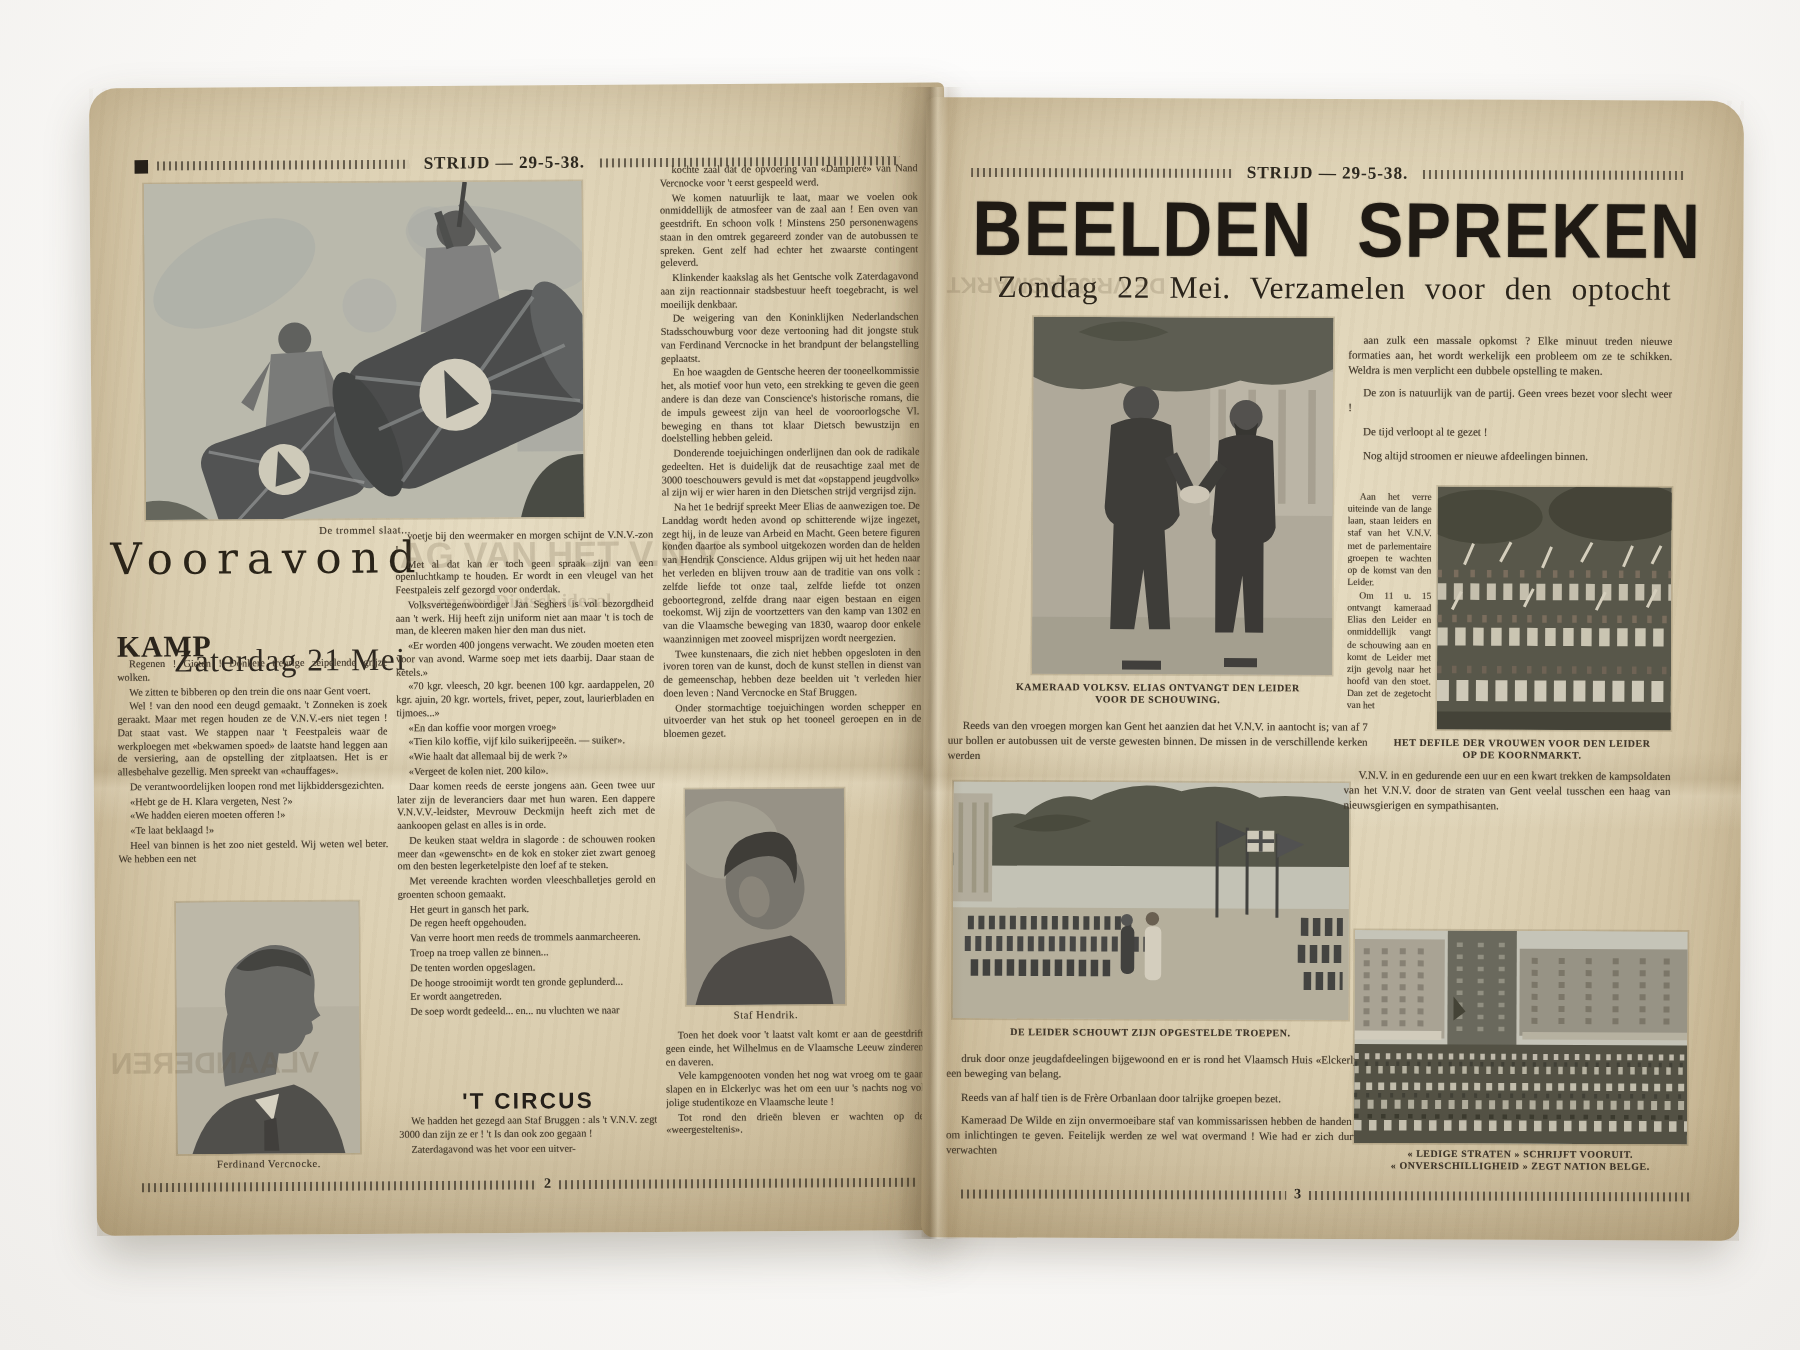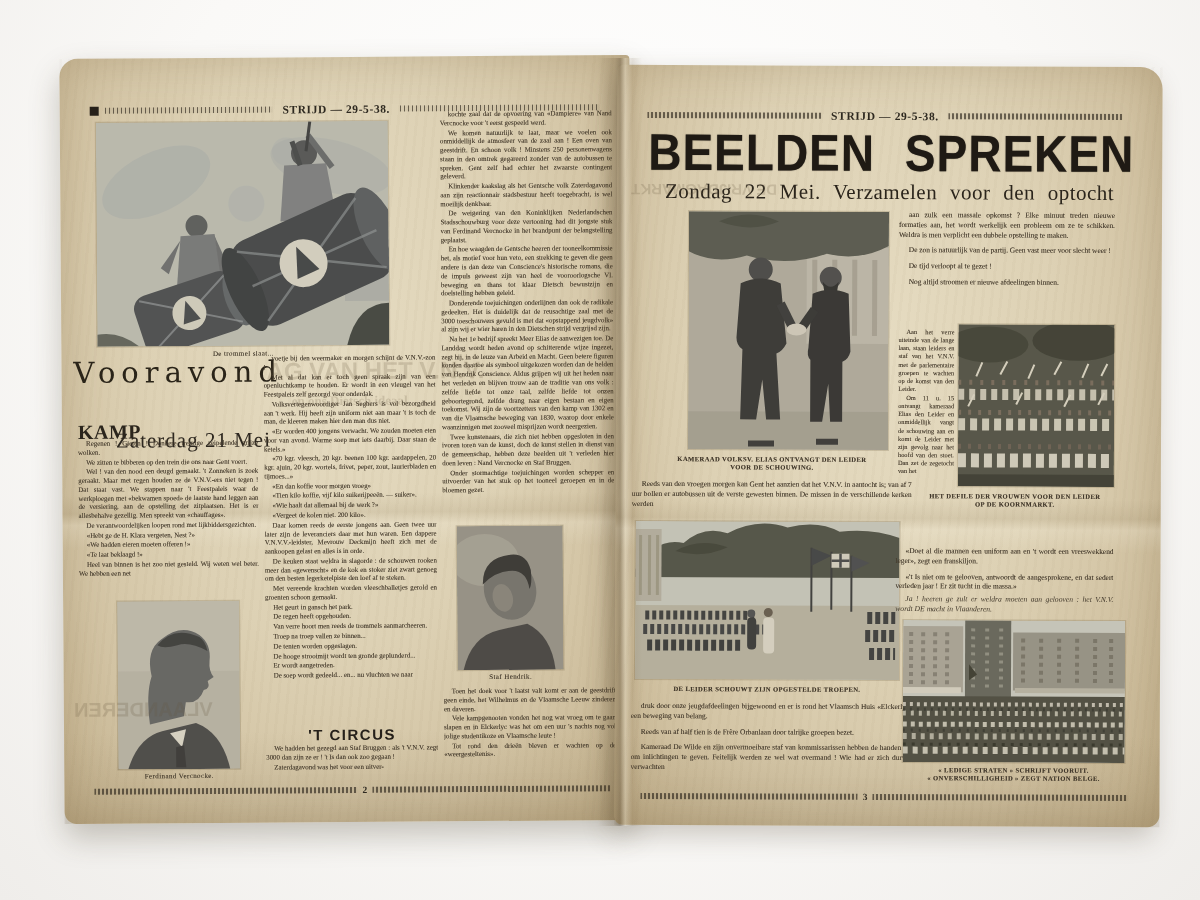--- a/index.html
+++ b/index.html
@@ -277,23 +277,23 @@
       </svg>
     </div>
     <div class="caption" style="position:absolute;left:20px;top:620px;width:264px;">DE LEIDER SCHOUWT ZIJN OPGESTELDE TROEPEN.</div>
 
     <div class="abs body-col body-right" style="left:16px;top:636px;width:282px;height:92px;">
         <p>druk door onze jeugdafdeelingen bijgewoond en er is rond het Vlaamsch Huis «Elckerlyc» een beweging van belang.</p>
         <p>Reeds van af half tien is de Frère Orbanlaan door talrijke groepen bezet.</p>
         <p>Kameraad De Wilde en zijn onvermoeibare staf van kommissarissen hebben de handen vol om inlichtingen te geven. Feitelijk werden ze wel wat overmand ! Wie had er zich durven verwachten</p>
       </div>
 
-    <div class="abs body-col body-right" style="left:282px;top:144px;width:216px;height:122px;">
+    <div class="abs body-col body-right" style="left:282px;top:156px;width:216px;height:122px;">
         <p>aan zulk een massale opkomst ? Elke minuut treden nieuwe formaties aan, het wordt werkelijk een probleem om ze te schikken. Weldra is men verplicht een dubbele opstelling te maken.</p>
-        <p>De zon is natuurlijk van de partij. Geen vast meer voor slecht weer !</p>
+        <p>De zon is natuurlijk van de partij. Geen vrees bezet voor slecht weer !</p>
         <p>De tijd verloopt al te gezet !</p>
         <p>Nog altijd stroomen er nieuwe afdeelingen binnen.</p>
       </div>
 
     <div class="abs body-col" style="left:282px;top:262px;width:56px;height:176px;font-size:6.4px;">
         <p>Aan het verre uiteinde van de lange laan, staan leiders en staf van het V.N.V. met de parlementaire groepen te wachten op de komst van den Leider.</p>
         <p>Om 11 u. 15 ontvangt kameraad Elias den Leider en onmiddellijk vangt de schouwing aan en komt de Leider met zijn gevolg naar het hoofd van den stoet. Dan zet de zegetocht van het</p>
       </div>
 
     <div class="photo" style="left:342px;top:258px;width:156px;height:162px;">
@@ -308,25 +308,23 @@
         <path d="M0 122 h156" stroke="#60564c" stroke-width="5" stroke-dasharray="3 7"></path>
         <path d="M0 136 h156" stroke="#dcd8ca" stroke-width="14" stroke-dasharray="8 5" opacity=".92"></path>
         <path d="M18 52 l6 -14 M42 50 l7 -13 M70 54 l6 -14 M96 50 l7 -13 M124 53 l6 -14 M143 51 l6 -12" stroke="#d6d2c4" stroke-width="2"></path>
         <path d="M10 82 l6 -12 M58 80 l6 -12 M106 82 l6 -12 M140 80 l6 -12" stroke="#d6d2c4" stroke-width="2"></path>
         <rect y="150" width="156" height="12" fill="#2e302a"></rect>
       </svg>
     </div>
     <div class="caption" style="position:absolute;left:300px;top:426px;width:198px;">HET DEFILE DER VROUWEN VOOR DEN LEIDER
 OP DE KOORNMARKT.</div>
 
-    <div class="abs body-col body-right" style="left:280px;top:480px;width:218px;height:48px;">
-        <p>«Doet al die mannen een uniform aan en 't wordt een vreeswekkend leger», zegt een franskiljon.</p>
-        <p>«'t Is niet om te gelooven, antwoordt de aangesprokene, en dat sedert verleden jaar ! Er zit tucht in die massa.»</p>
-      </div>
-    <div class="abs quote-italic" style="left:280px;top:528px;width:218px;">Ja ! heeren ge zult er weldra moeten aan gelooven : het V.N.V. wordt DE macht in Vlaanderen.</div>
+    <div class="abs body-col body-right" style="left:280px;top:446px;width:218px;height:34px;">
+        <p>V.N.V. in en gedurende een uur en een kwart trekken de kampsoldaten van het V.N.V. door de straten van Gent veelal tusschen een haag van nieuwsgierigen en sympathisanten.</p>
+      </div>
 
     <div class="photo" style="left:288px;top:554px;width:222px;height:142px;">
       <svg viewBox="0 0 222 142" preserveAspectRatio="none">
         <rect width="222" height="142" fill="#c4c6bf"></rect>
         <rect x="0" y="6" width="60" height="66" fill="#a3a096"></rect>
         <path d="M8 12 v56 M20 12 v56 M32 12 v56 M44 12 v56" stroke="#7c7970" stroke-width="4" stroke-dasharray="4 4"></path>
         <rect x="62" y="0" width="46" height="78" fill="#5a5c55"></rect>
         <path d="M70 8 v64 M84 8 v64 M98 8 v64" stroke="#87897f" stroke-width="4" stroke-dasharray="3 5"></path>
         <rect x="110" y="12" width="112" height="58" fill="#8f8d84"></rect>
         <path d="M120 18 v46 M138 18 v46 M156 18 v46 M174 18 v46 M192 18 v46 M208 18 v46" stroke="#6e6c62" stroke-width="4" stroke-dasharray="4 4"></path>

